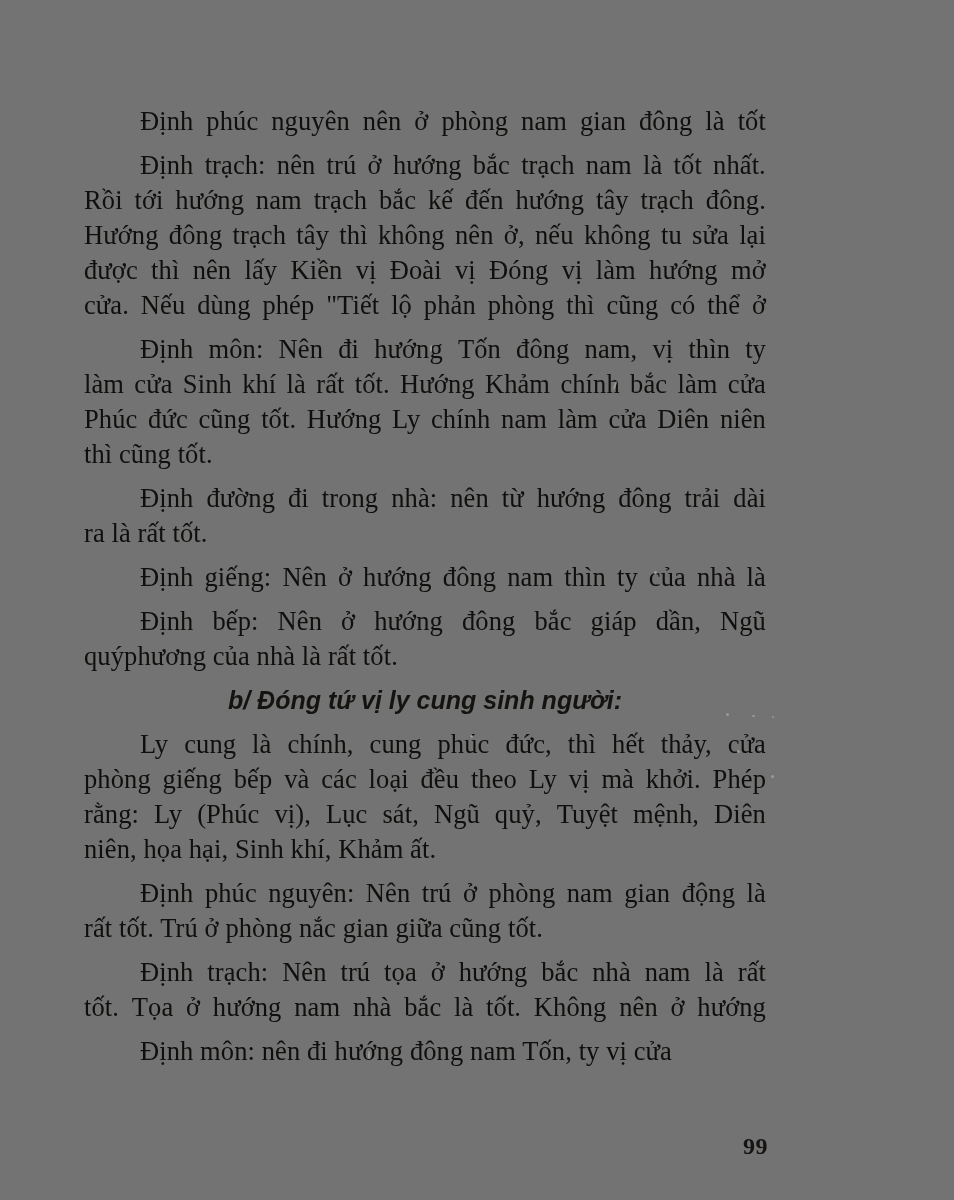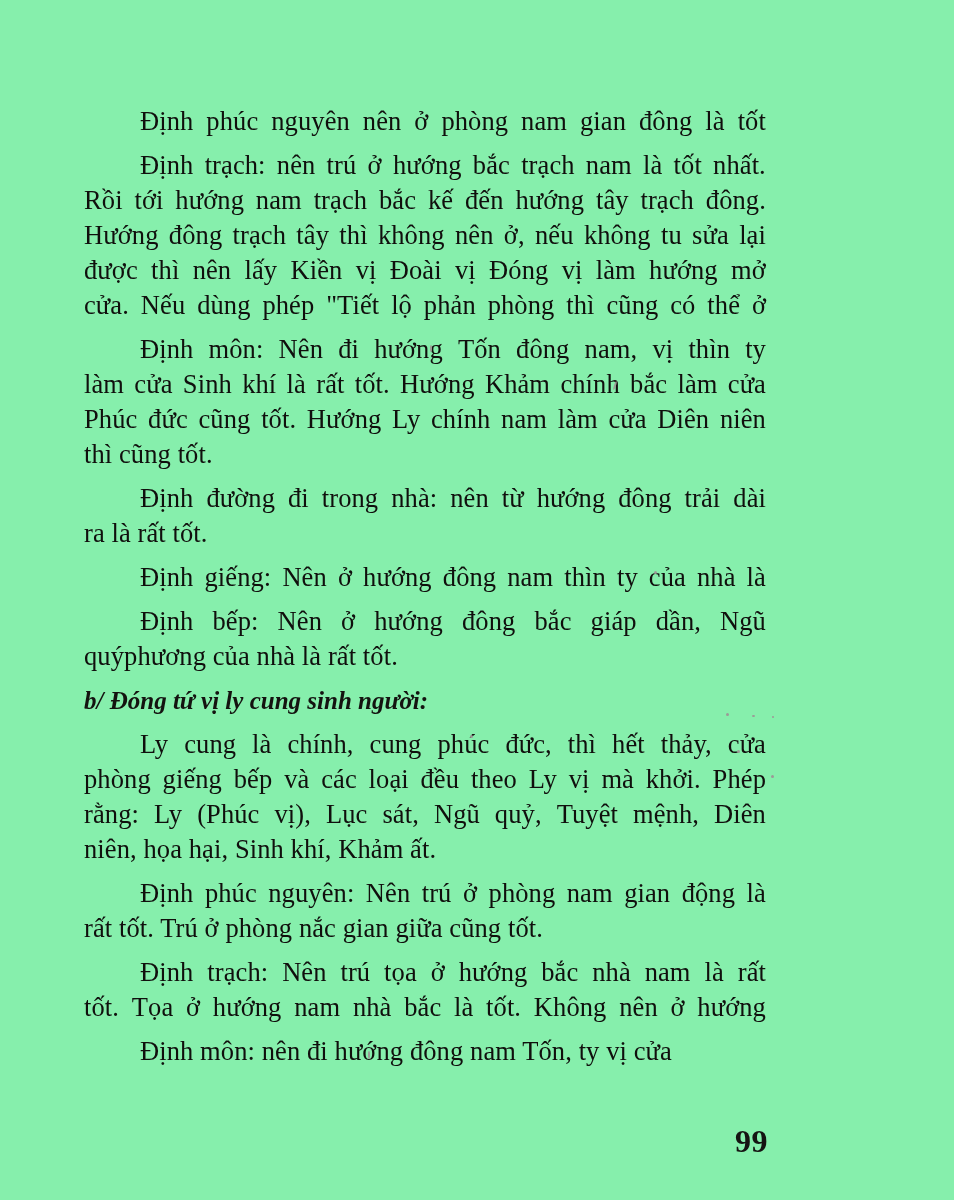--- a/index.html
+++ b/index.html
@@ -7,21 +7,21 @@
     margin: 0;
     padding: 0;
     background: #ffffff;
   }
 
   .page {
     position: relative;
     width: 954px;
     height: 1200px;
     margin: 0 auto;
-    background: #86efac;
+    background: #737373;
     overflow: hidden;
     box-sizing: border-box;
   }
 
   .text-block {
     position: absolute;
     left: 84px;
     top: 104px;
     width: 682px;
   }
@@ -56,32 +56,33 @@
     padding-left: 0;
   }
 
   .line.just.indent { padding-left: 56px; width: 626px; }
 
   .heading-italic {
     font-style: italic;
     font-weight: 700;
     font-size: 25px;
     line-height: 35px;
-    font-family: Liberation Serif, serif;
+    font-family: Liberation Sans, sans-serif;
     color: #141310;
     display: block;
     white-space: nowrap;
+    text-align: center;
   }
 
   .page-number {
     position: absolute;
     right: 186px;
     bottom: 40px;
     font-family: "Liberation Serif", "DejaVu Serif", serif;
-    font-size: 32px;
+    font-size: 24px;
     font-weight: 700;
     color: #151412;
     letter-spacing: 0.5px;
   }
 
   
   .speck {
     position: absolute;
     background: #9c9a96;
     border-radius: 50%;

